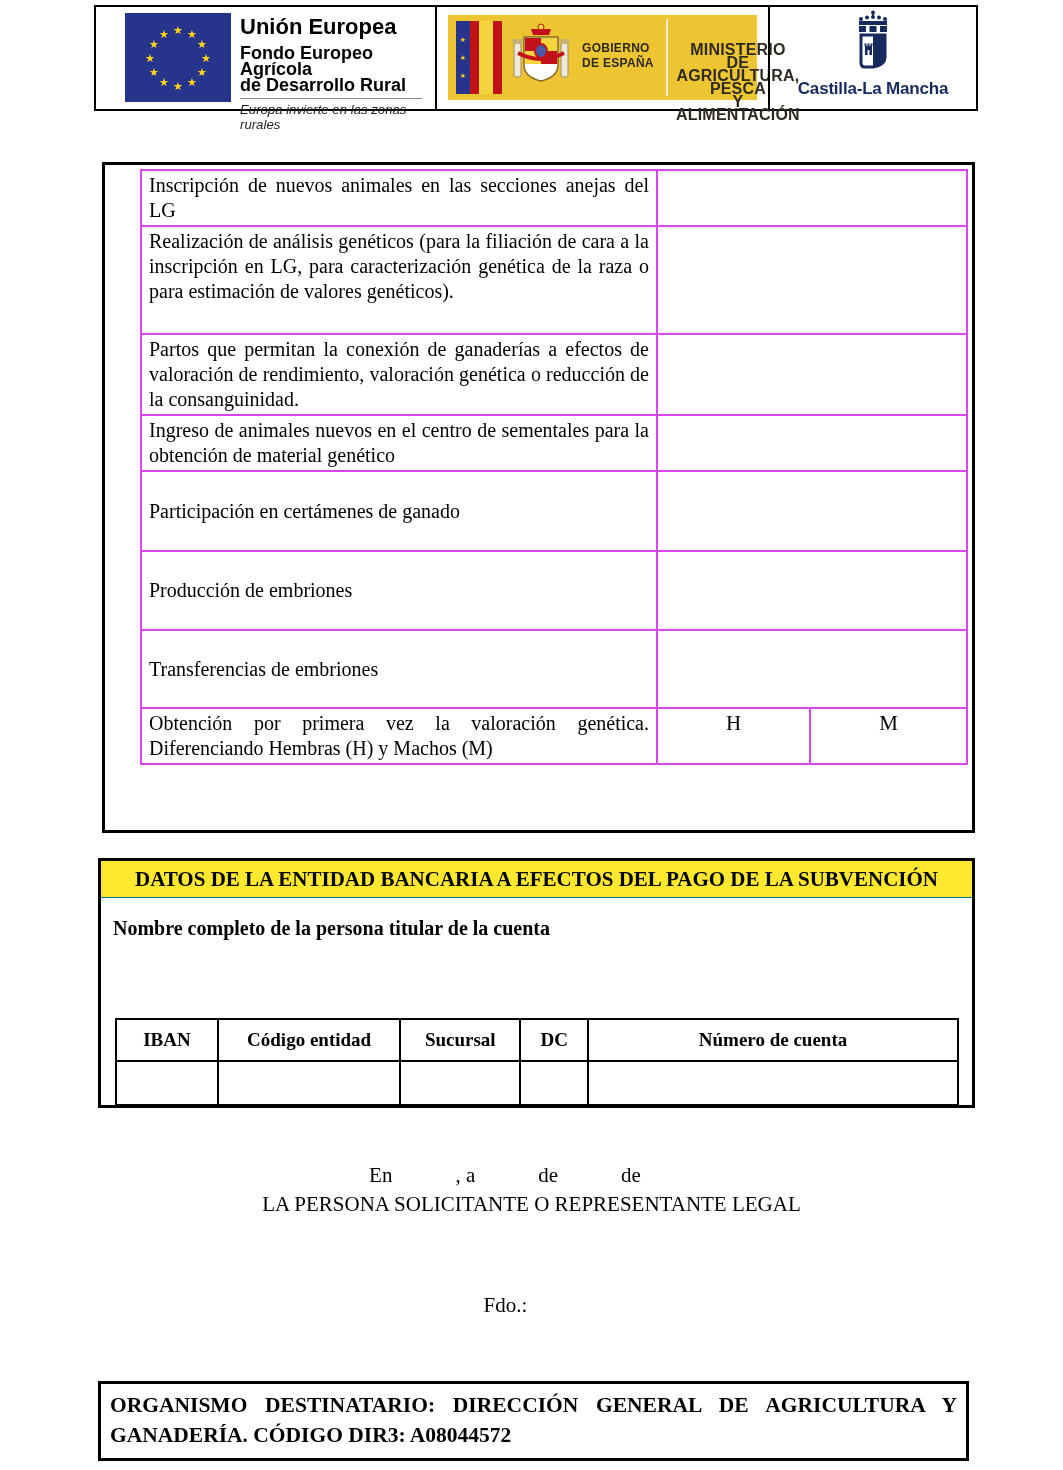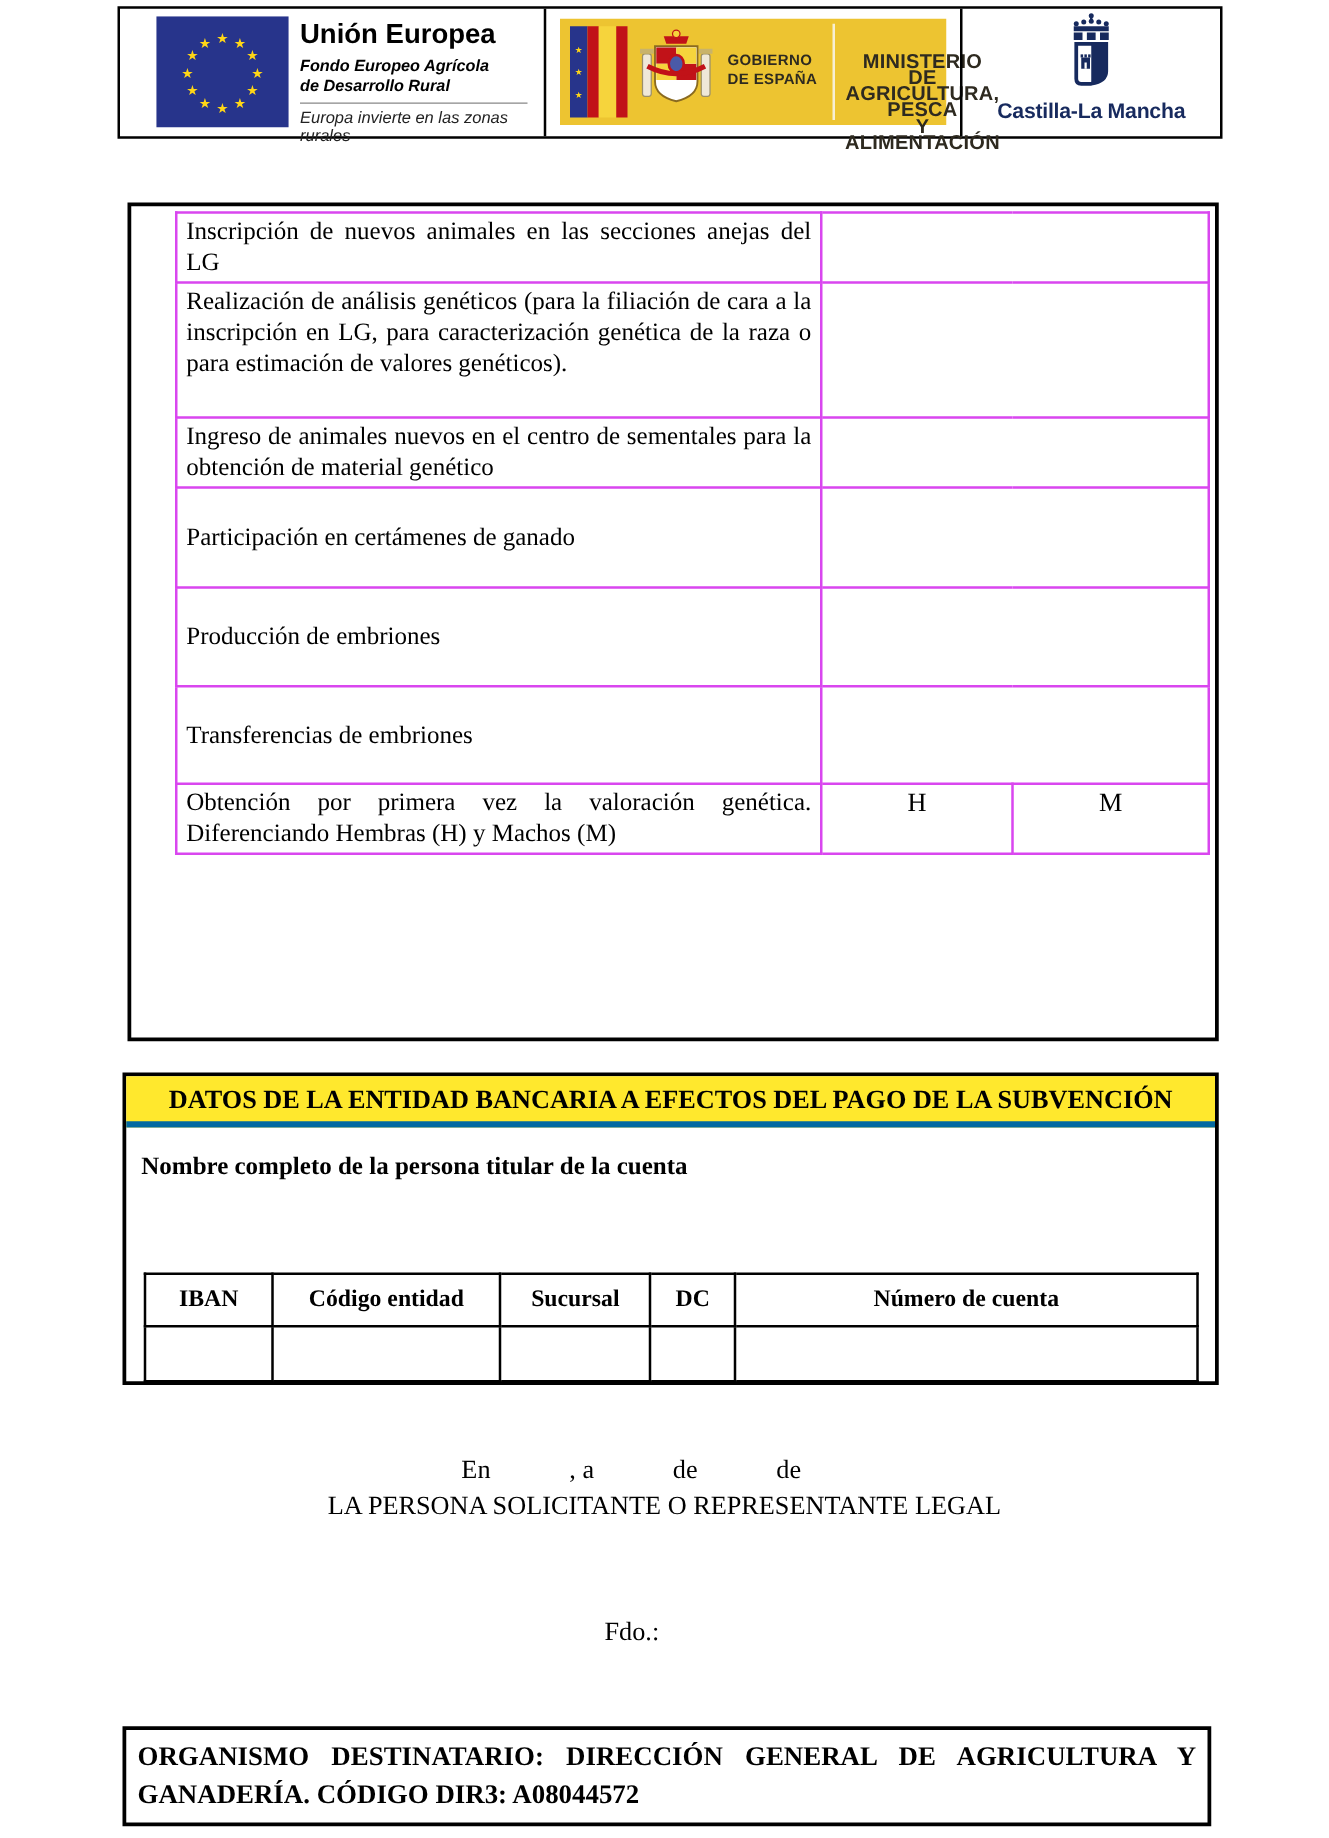--- a/index.html
+++ b/index.html
@@ -7,21 +7,21 @@
         font-family:"Liberation Serif",serif;color:#000;overflow:hidden;}
 
   
   .hdr{position:absolute;left:94px;top:5px;width:880px;height:102px;border:2px solid #000;background:#fff;}
   .hdr-div{position:absolute;top:0;width:2px;height:100%;background:#000;}
   .hdr-div.d1{left:339px;} .hdr-div.d2{left:672px;}
   .eu-sec{position:absolute;left:0;top:0;width:339px;height:100%;}
   .eu-flag{position:absolute;left:29px;top:6px;}
   .eu-text{position:absolute;left:144px;top:8px;width:190px;font-family:"Liberation Sans",sans-serif;}
   .eu-title{font-size:22px;font-weight:bold;line-height:24px;}
-  .eu-sub{font-size:13px;font-weight:bold;line-height:16px;margin-top:6px;font-style:italic;}
+  .eu-sub{font-size:18px;font-weight:bold;line-height:16px;margin-top:6px;}
   .eu-rule{height:1px;background:#888;margin:5px 0 3px 0;width:182px;}
   .eu-tag{font-size:13.2px;font-style:italic;line-height:15px;color:#222;}
 
   .gob-sec{position:absolute;left:341px;top:0;width:331px;height:100%;}
   .gob-box{position:absolute;left:11px;top:8px;width:309px;height:85px;background:#EDC431;}
   .gob-flag{position:absolute;left:8px;top:6px;width:46px;height:73px;display:flex;}
   .gf-blue{width:14px;background:#27348B;color:#FFD617;font-size:7px;line-height:10px;display:flex;flex-direction:column;justify-content:center;align-items:center;gap:8px;}
   .gf-red{width:9px;background:#C11218;} .gf-yellow{width:14px;background:#F6D43C;}
   .gob-arms{position:absolute;left:58px;top:8px;}
   .gob-name{position:absolute;left:134px;top:26px;font-family:"Liberation Sans",sans-serif;font-size:12px;font-weight:bold;color:#2e2a20;line-height:15px;letter-spacing:.3px;}
@@ -40,21 +40,21 @@
   .act-table td{border:2px solid #d946ef;font-size:20px;line-height:25px;padding:2px 7px;}
   .act-table td.desc{text-align:justify;}
   .act-table tr.vt td{vertical-align:top;}
   .act-table tr.vm td{vertical-align:middle;}
   .r0{height:49px;} .r1{height:108px;} .r2{height:81px;} .r3{height:54px;}
   .r4{height:80px;} .r5{height:79px;} .r6{height:78px;border-radius:12px;} .r7{height:79px;} .r8{height:51px;margin-top:12px;}
   .act-table td.hm{text-align:center;vertical-align:middle;font-size:21px;}
 
   
   .bank-box{position:absolute;left:98px;top:858px;width:871px;height:244px;border:3px solid #000;background:#fff;}
-  .bank-title{height:36px;background:#FFE82D;border-bottom:5px solid #0369a1;display:flex;align-items:center;justify-content:center;
+  .bank-title{height:36px;background:#FFE82D;border-bottom:1px solid #0369a1;display:flex;align-items:center;justify-content:center;
     font-size:21px;font-weight:bold;}
   .bank-field{display:flex;align-items:baseline;padding-left:12px;margin-top:15px;height:24px;}
   .bank-label{font-size:20px;font-weight:bold;white-space:nowrap;}
   .bank-fill{flex:1;height:22px;}
   .iban-table{position:absolute;left:14px;top:157px;width:844px;}
   .iban-table td{border:2px solid #000;text-align:center;vertical-align:middle;}
   .iban-table tr.hd td{height:38px;font-size:19px;font-weight:bold;}
   .iban-table tr.bd td{height:40px;}
 
   
@@ -188,20 +188,24 @@
         </colgroup>
       <tbody>
         <tr class="r0 vt">
           <td class="desc">Inscripción de nuevos animales en las secciones anejas del LG</td>
           <td colspan="2"></td>
         </tr>
         <tr class="r1 vt">
           <td class="desc">Realización de análisis genéticos (para la filiación de cara a la inscripción en LG, para caracterización genética de la raza o para estimación de valores genéticos).</td>
           <td colspan="2"></td>
         </tr>
+        <tr class="r2 vt">
+          <td class="desc">Partos que permitan la conexión de ganaderías a efectos de valoración de rendimiento, valoración genética o reducción de la consanguinidad.</td>
+          <td colspan="2"></td>
+        </tr>
         <tr class="r3 vt">
           <td class="desc">Ingreso de animales nuevos en el centro de sementales para la obtención de material genético</td>
           <td colspan="2"></td>
         </tr>
         <tr class="r4 vm">
           <td class="desc">Participación en certámenes de ganado</td>
           <td colspan="2"></td>
         </tr>
         <tr class="r5 vm">
           <td class="desc">Producción de embriones</td>

